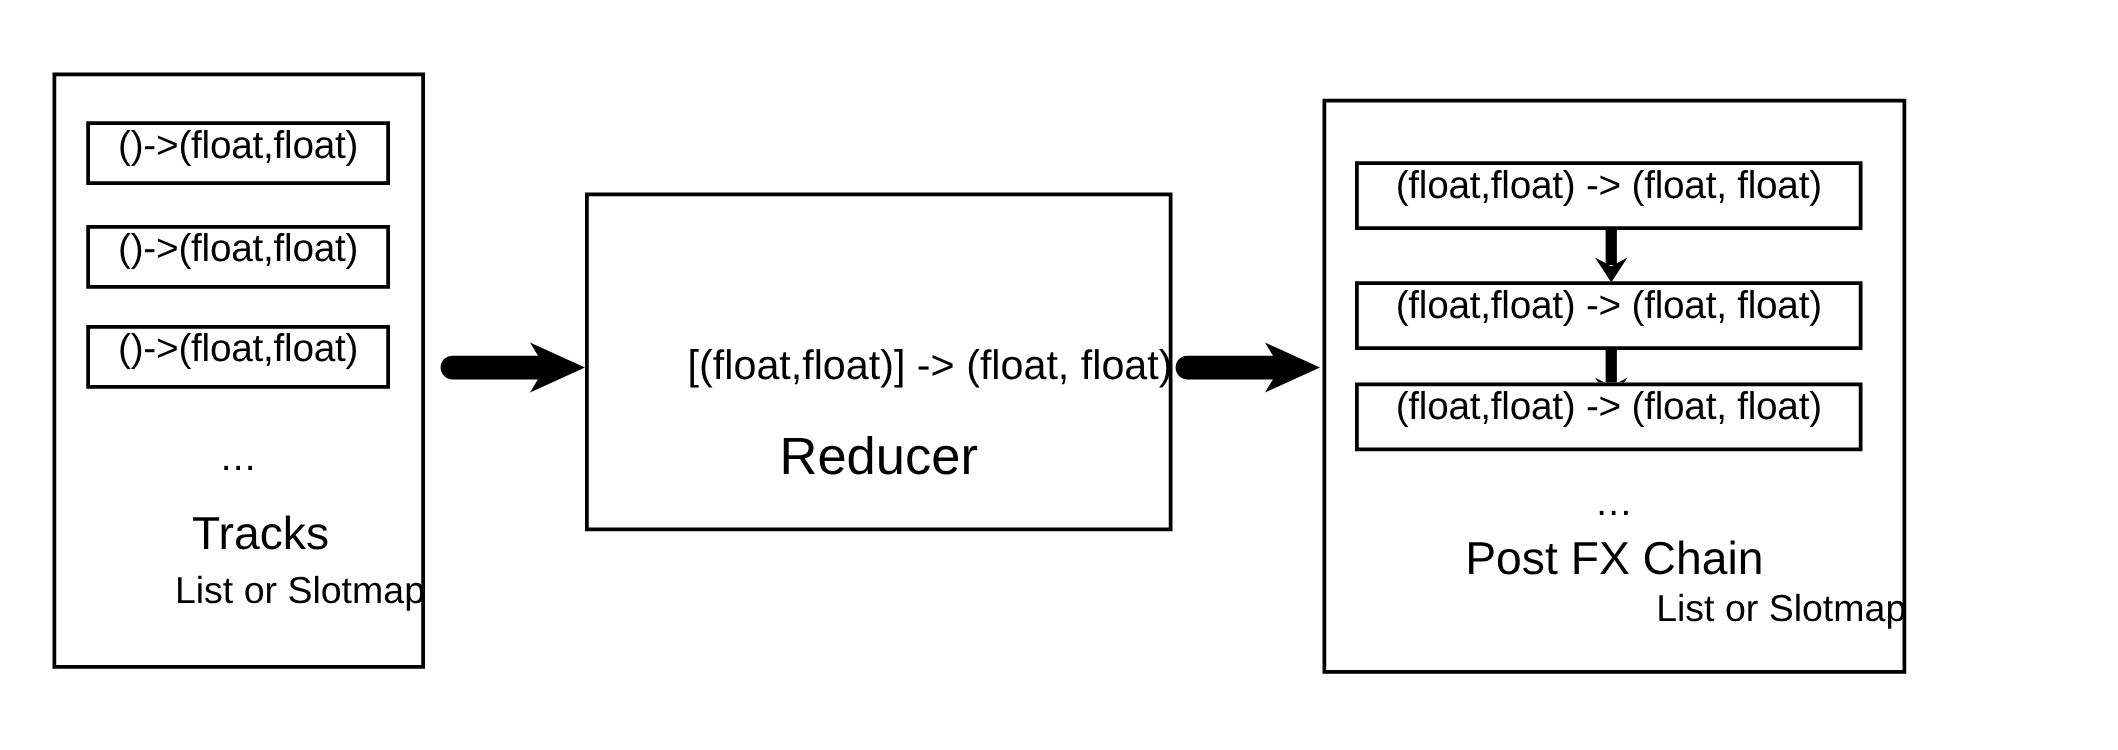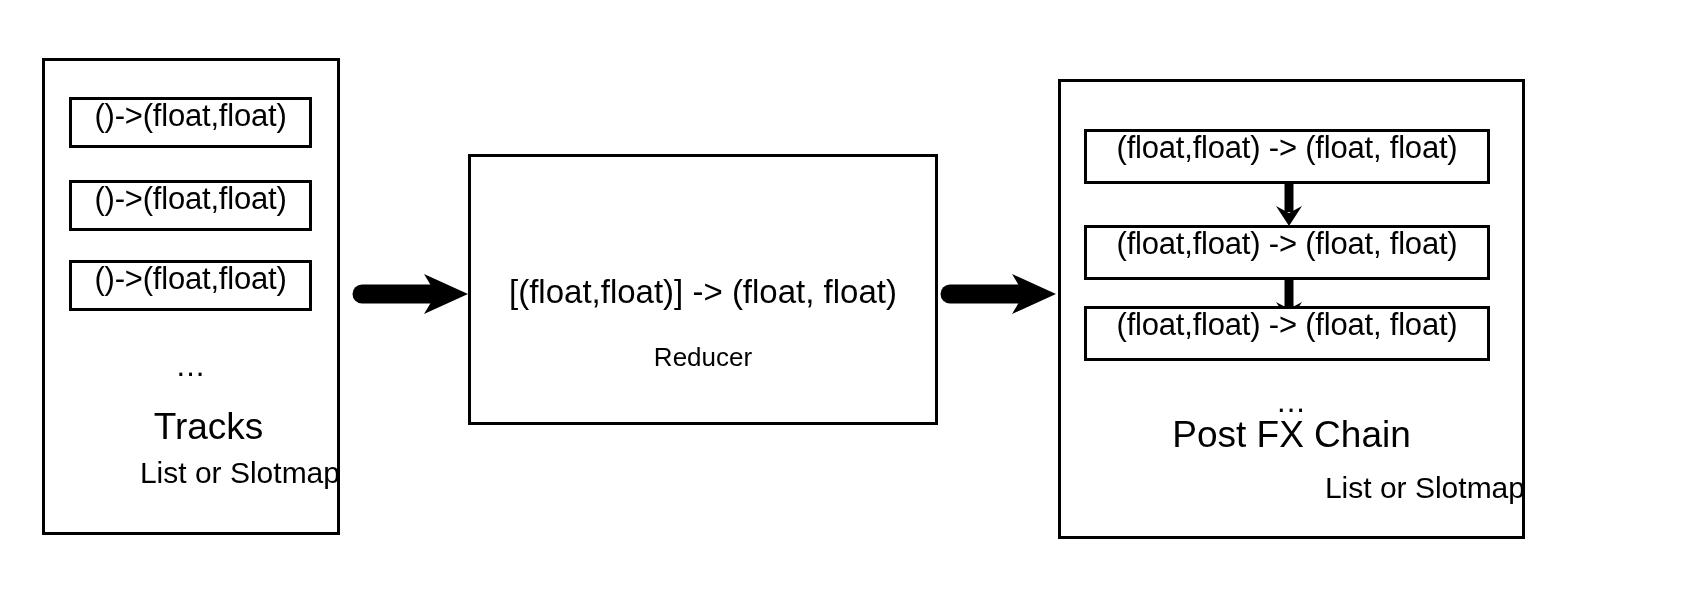--- a/index.html
+++ b/index.html
@@ -66,26 +66,26 @@
     line-height: 1;
     text-align: right;
     white-space: nowrap;
   }
 
   
   .reducer-sig {
     position: absolute;
     font-size: 33px;
     line-height: 1;
-    text-align: center;
+    text-align: right;
     white-space: nowrap;
   }
   .reducer-title {
     position: absolute;
-    font-size: 26px;
+    font-size: 42px;
     line-height: 1;
     text-align: center;
     white-space: nowrap;
   }
 
   
   .flow-arrow {
     position: absolute;
     overflow: visible;
   }
@@ -157,17 +157,17 @@
     <line x1="17" y1="0" x2="17" y2="30" stroke="#000000" stroke-width="9"></line>
     <path d="M 4 24 L 17 44 L 30 24 L 17 31 Z" fill="#000000"></path>
   </svg>
 
   <div class="sig-box" style="left:1084px; top:306px; width:406px; height:55px;">
     <span>(float,float) -&gt; (float, float)</span>
   </div>
 
   <div class="ellipsis" style="left:1058px; top:386px; width:467px;">...</div>
 
-  <div class="box-title" style="left:1058px; top:416px; width:467px;">Post FX Chain</div>
+  <div class="box-title" style="left:1058px; top:428px; width:467px;">Post FX Chain</div>
 
   <div class="box-subtitle" style="left:1058px; top:473px; width:467px;">List or Slotmap</div>
 
 </div>
 
 </body></html>

